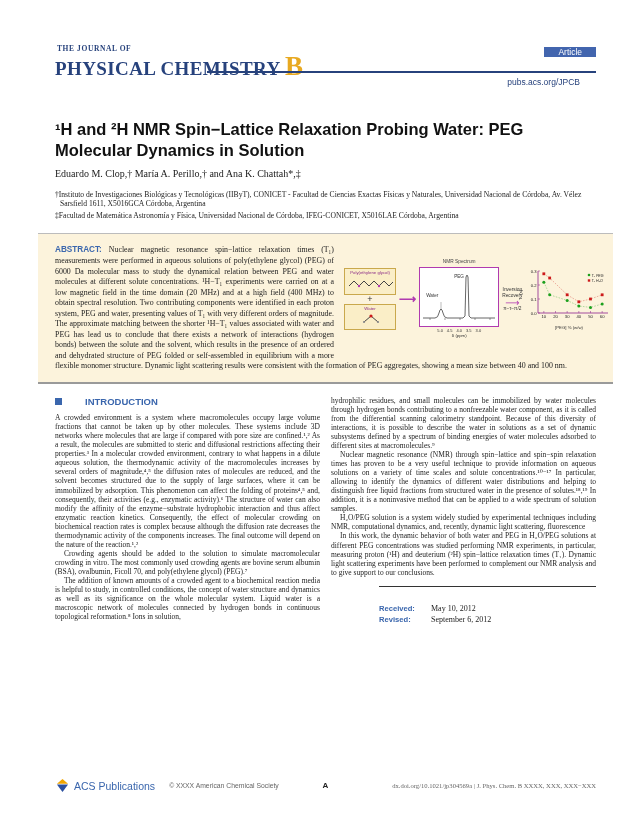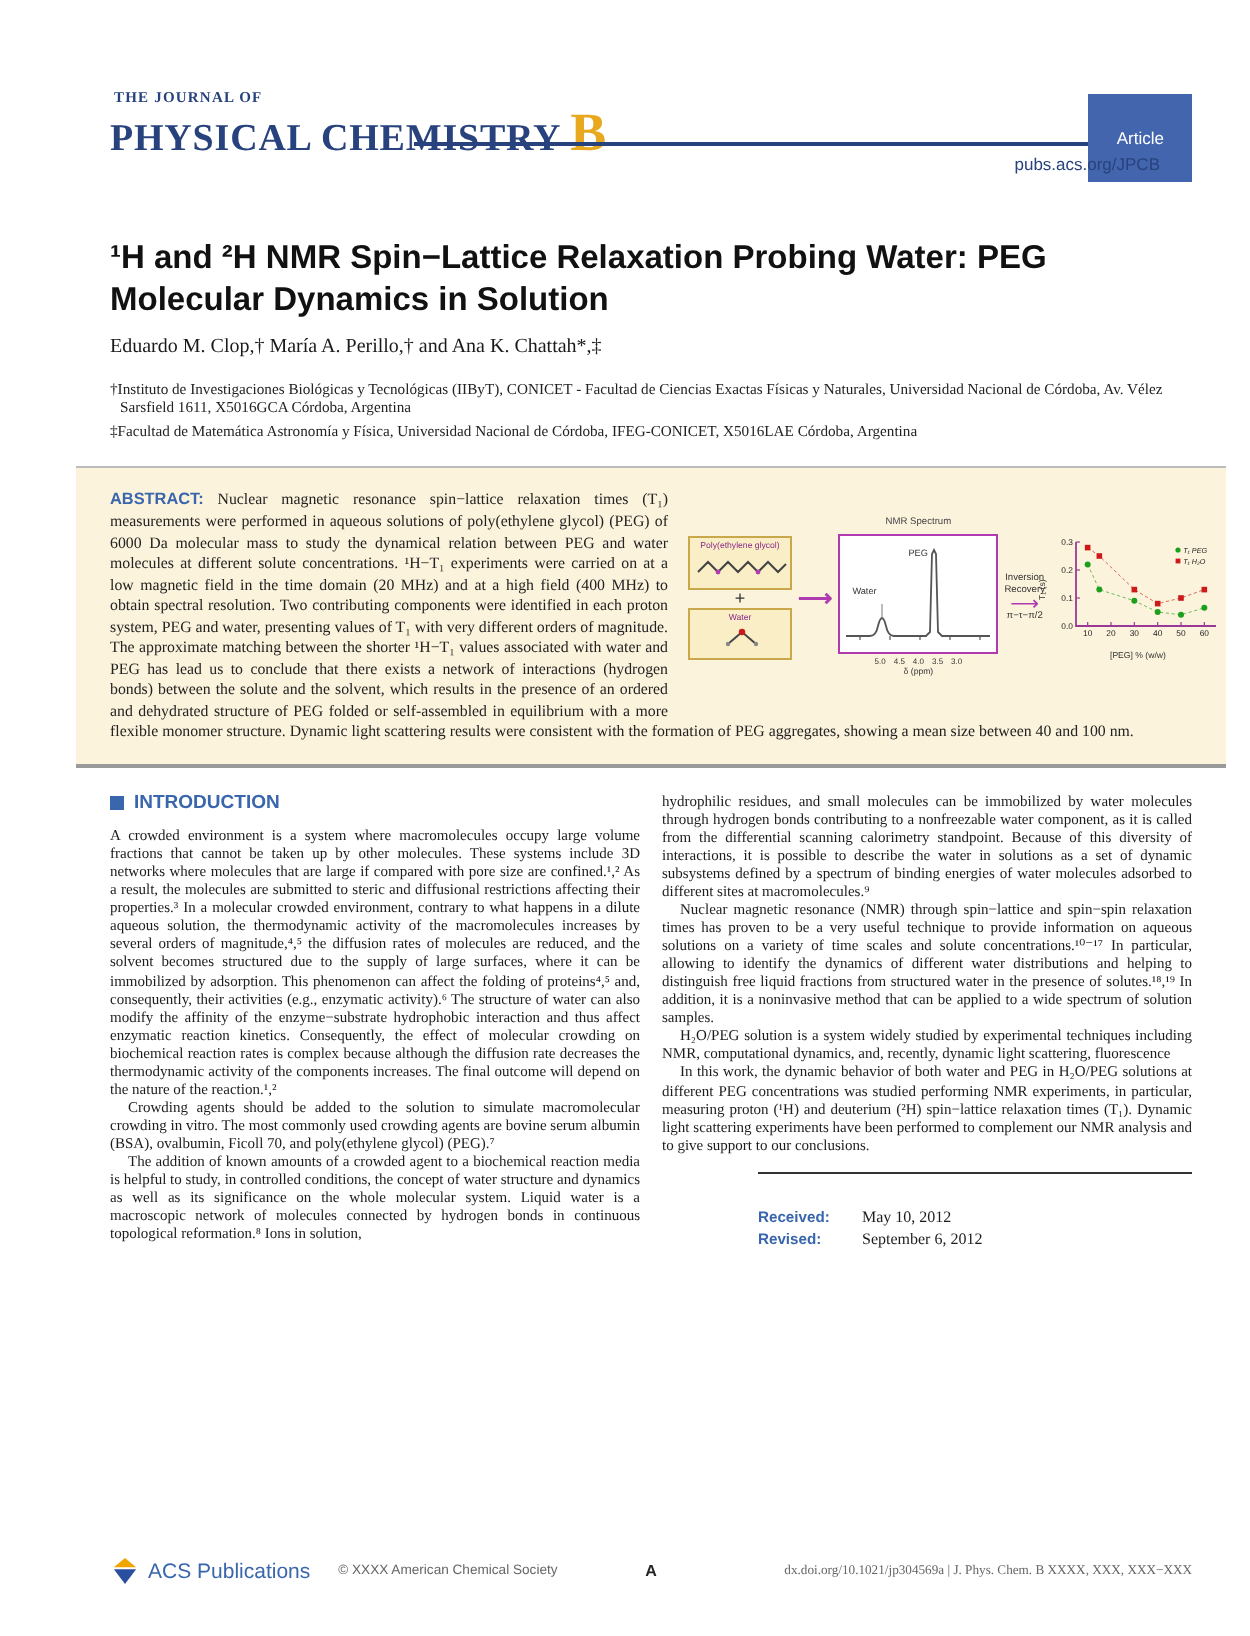--- a/index.html
+++ b/index.html
@@ -12,21 +12,21 @@
   .main { padding:0 29px 0 55px; }
 
   
   .header { position:relative; height:106px; }
   .logo { position:absolute; left:0; top:44px; }
   .logo-line1 { font-size:7.5px; font-weight:bold; color:#27427c; letter-spacing:0.6px; margin-left:2px; }
   .logo-line2 { font-size:19px; font-weight:bold; color:#27427c; letter-spacing:0.4px; line-height:1; white-space:nowrap; }
   .logo-b { font-size:27px; color:#e8a921; font-weight:bold; }
   .header-rule { position:absolute; left:152px; right:0; top:71px; height:2px; background:#27427c; }
   .badge { position:absolute; right:0; top:47px; background:#4265ae; color:#fff;
-           font-family:"Liberation Sans",sans-serif; font-size:8.5px; padding:17px 14px; }
+           font-family:"Liberation Sans",sans-serif; font-size:8.5px; padding:0 14px; }
   .site { position:absolute; right:16px; top:77px; color:#27427c;
           font-family:"Liberation Sans",sans-serif; font-size:8.5px; }
 
   
   .title { margin-top:13px; width:525px; font-family:"Liberation Sans",sans-serif;
            font-weight:bold; font-size:16.5px; line-height:1.26; color:#111; }
   .authors { margin-top:7px; font-size:10px; color:#1a1a1a; }
   .affils { margin-top:11px; font-size:7.6px; line-height:1.3; color:#222; }
   .affil { padding-left:5px; text-indent:-5px; margin-bottom:2px; }
 
@@ -59,21 +59,21 @@
   #mini-scatter { width:87px; height:58px; display:block; }
   .ga-plot-ylabel { position:absolute; left:-9px; top:25px; font-size:4.3px; color:#333; transform:rotate(-90deg); }
   .ga-plot-xlabel { font-size:4.3px; color:#333; text-align:center; }
 
   
   .columns { display:flex; gap:11px; margin-top:12px; }
   .col { flex:1; font-size:7.5px; line-height:1.21; text-align:justify; color:#1c1c1c; }
   .col p { margin:0; }
   .col p.indent { text-indent:9px; }
   .sec-head { font-family:"Liberation Sans",sans-serif; color:#3a66ad; font-weight:bold;
-              font-size:9.5px; margin-bottom:6px; display:flex; align-items:center; gap:5px; }
+              font-size:9.5px; margin-bottom:6px; display:flex; align-items:center; gap:23px; }
   .sq { width:7px; height:7px; background:#3a66ad; display:inline-block; flex:none; }
 
   
   .recv-box { margin-top:9px; border-top:1.5px solid #333; padding-top:16px;margin-left:48px; }
   .recv-row { display:flex; line-height:1.45; }
   .recv-label { color:#3a66ad; font-weight:bold; font-family:"Liberation Sans",sans-serif;
                 font-size:7.6px; width:52px; flex:none; }
   .recv-date { font-size:8px; }
 
   

